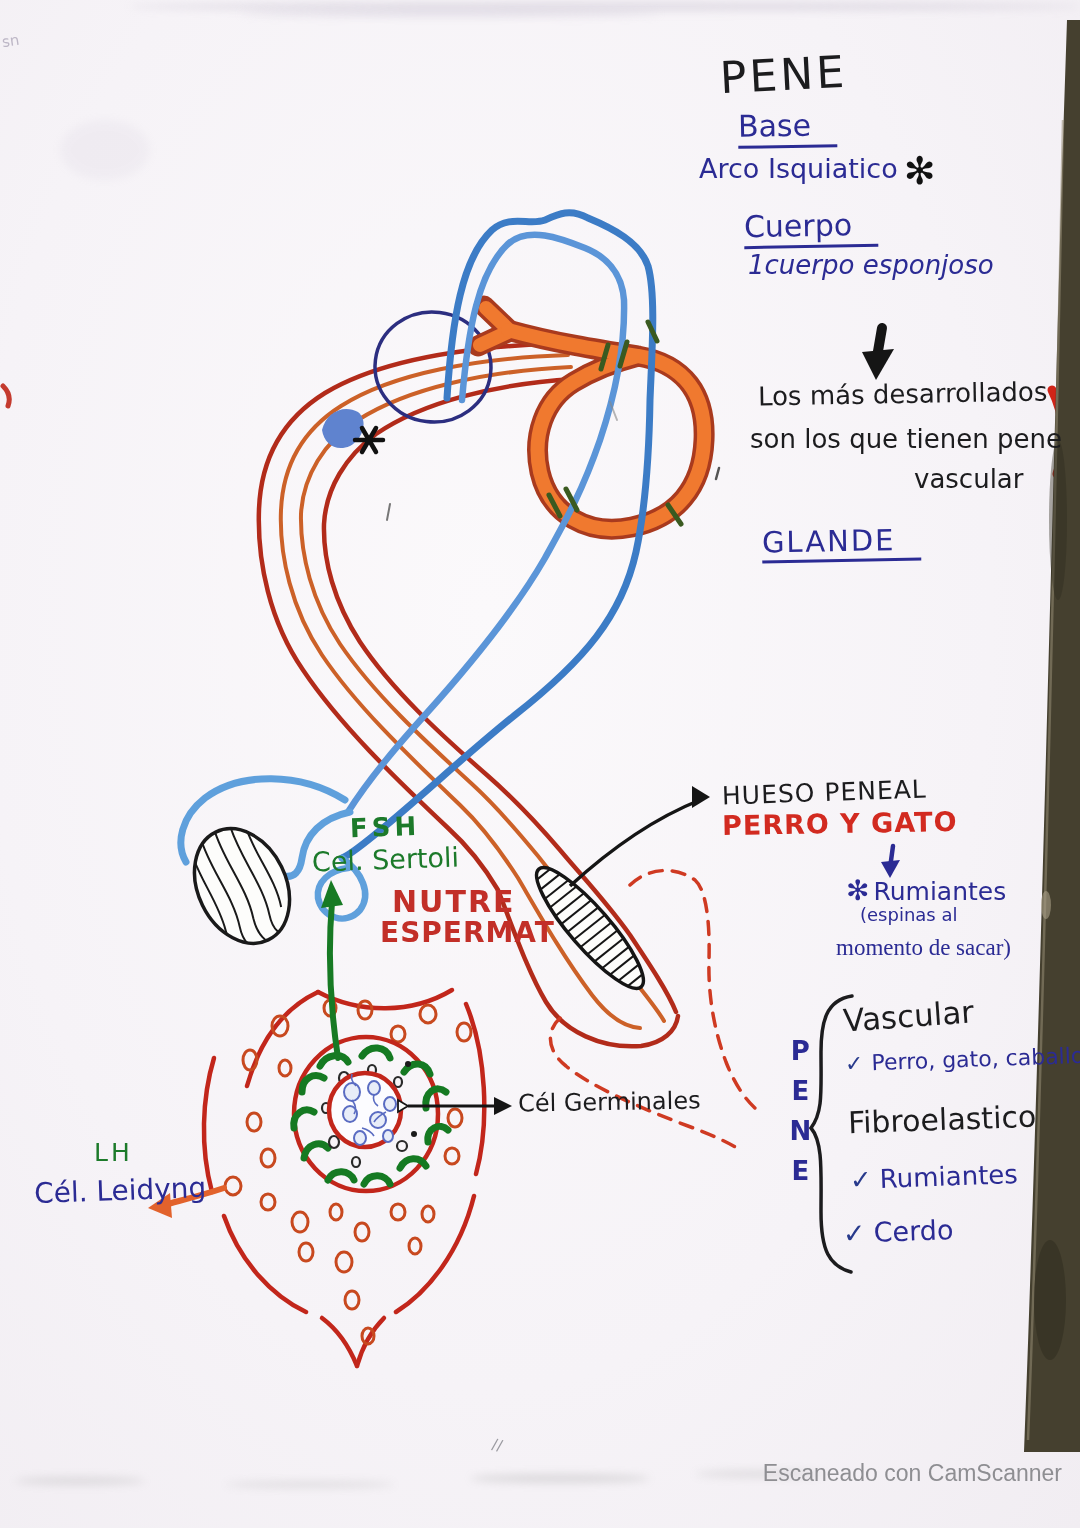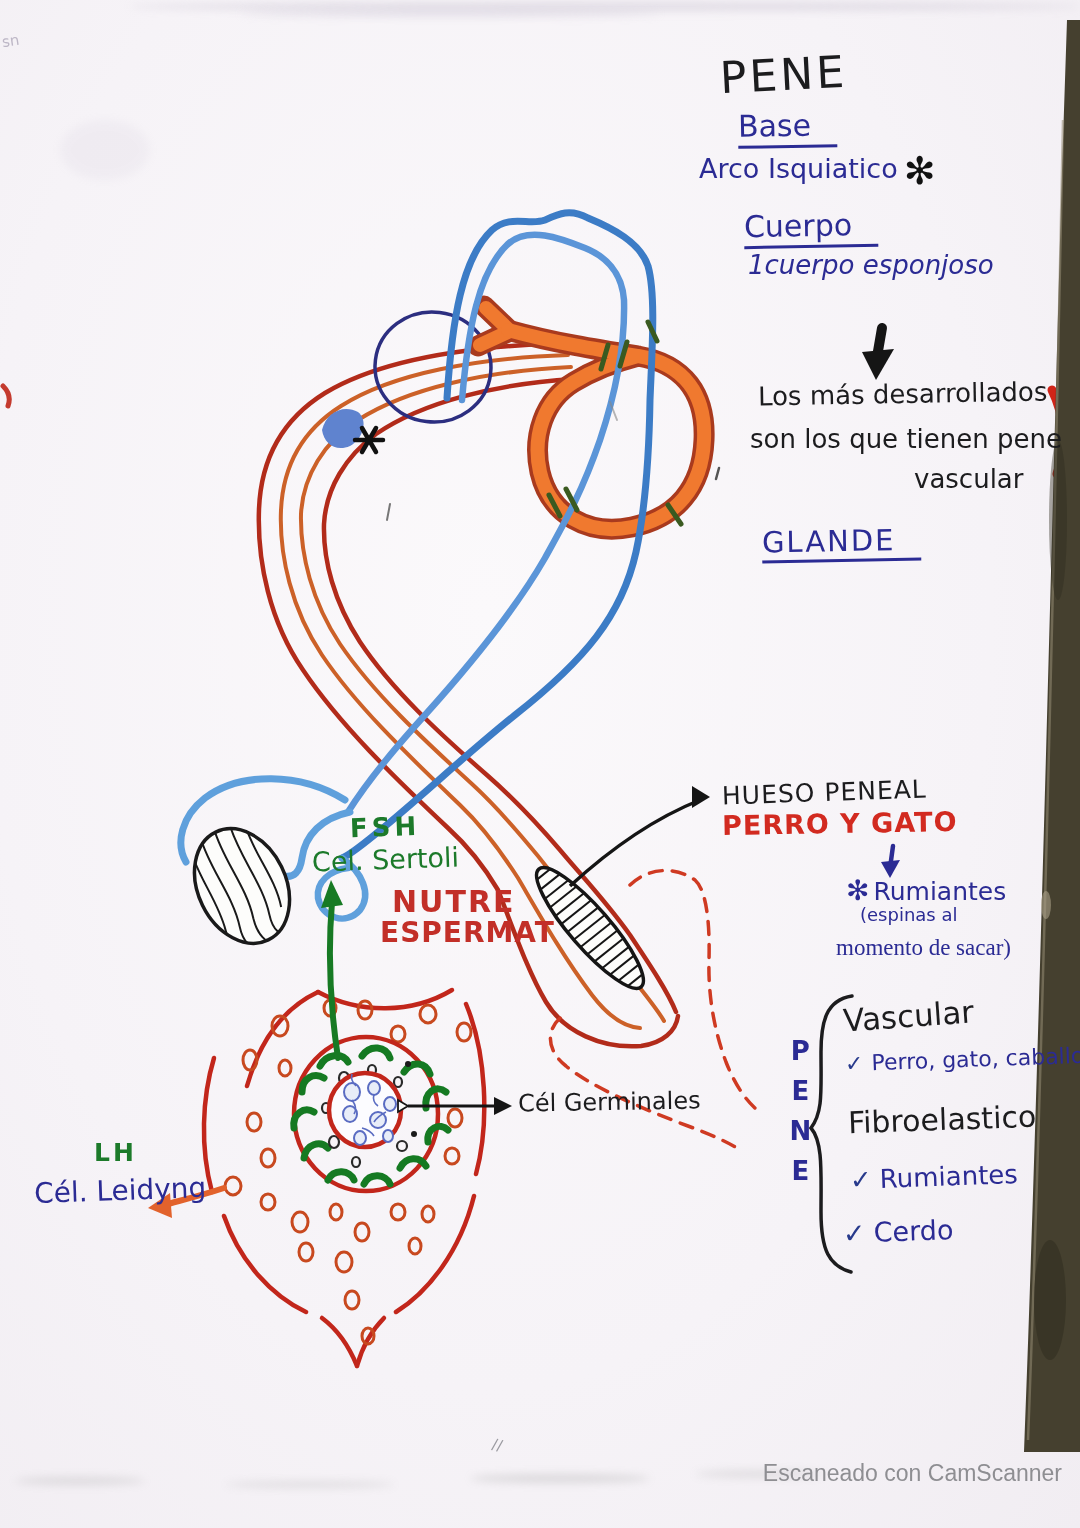--- a/index.html
+++ b/index.html
@@ -293,20 +293,20 @@
   <div class="hw black" style="left:843px;top:1000px;font-size:31px;transform:rotate(-4deg);">Vascular</div>
   <div class="hw" style="left:845px;top:1048px;font-size:22px;transform:rotate(-2deg);"><span class="check">✓</span><span class="blue">Perro, gato, caballo</span></div>
   <div class="hw black" style="left:848px;top:1104px;font-size:30px;transform:rotate(-2deg);">Fibroelastico</div>
   <div class="hw" style="left:850px;top:1164px;font-size:26px;transform:rotate(-2deg);"><span class="check">✓</span><span class="blue">Rumiantes</span></div>
   <div class="hw" style="left:843px;top:1218px;font-size:27px;transform:rotate(-2deg);"><span class="check">✓</span><span class="blue">Cerdo</span></div>
 
   <div class="hw greenink" style="left:350px;top:814px;font-size:26px;font-weight:bold;letter-spacing:4px;transform:rotate(-2deg);">FSH</div>
   <div class="hw greenink" style="left:312px;top:846px;font-size:27px;transform:rotate(-2deg);">Cel. Sertoli</div>
   <div class="hw darkred" style="left:392px;top:886px;font-size:30px;font-weight:bold;letter-spacing:2px;">NUTRE</div>
   <div class="hw darkred" style="left:380px;top:918px;font-size:28px;font-weight:bold;letter-spacing:1px;text-align:center;">ESPERMAT</div>
-  <div class="hw greenink" style="left:94px;top:1140px;font-size:25px;font-weight:bold;letter-spacing:3px;">LH</div>
+  <div class="hw greenink" style="left:94px;top:1140px;font-size:25px;font-weight:normal;letter-spacing:3px;">LH</div>
   <div class="hw blue" style="left:34px;top:1176px;font-size:28px;transform:rotate(-2deg);">Cél. Leidyng</div>
   <div class="hw black" style="left:518px;top:1090px;font-size:24px;transform:rotate(-1deg);">Cél Germinales</div>
 
   <div class="hw" style="left:492px;top:1438px;font-size:15px;color:#9a9aa0;transform:rotate(12deg);z-index:4;">//</div>
   <div class="hw" style="left:2px;top:34px;font-size:15px;color:#b0a9bb;opacity:.8;transform:rotate(-8deg);">sn</div>
   <div class="wm" style="right:18px;top:1460px;font-size:23px;">Escaneado con CamScanner</div>
 </div>
 
 </body></html>

